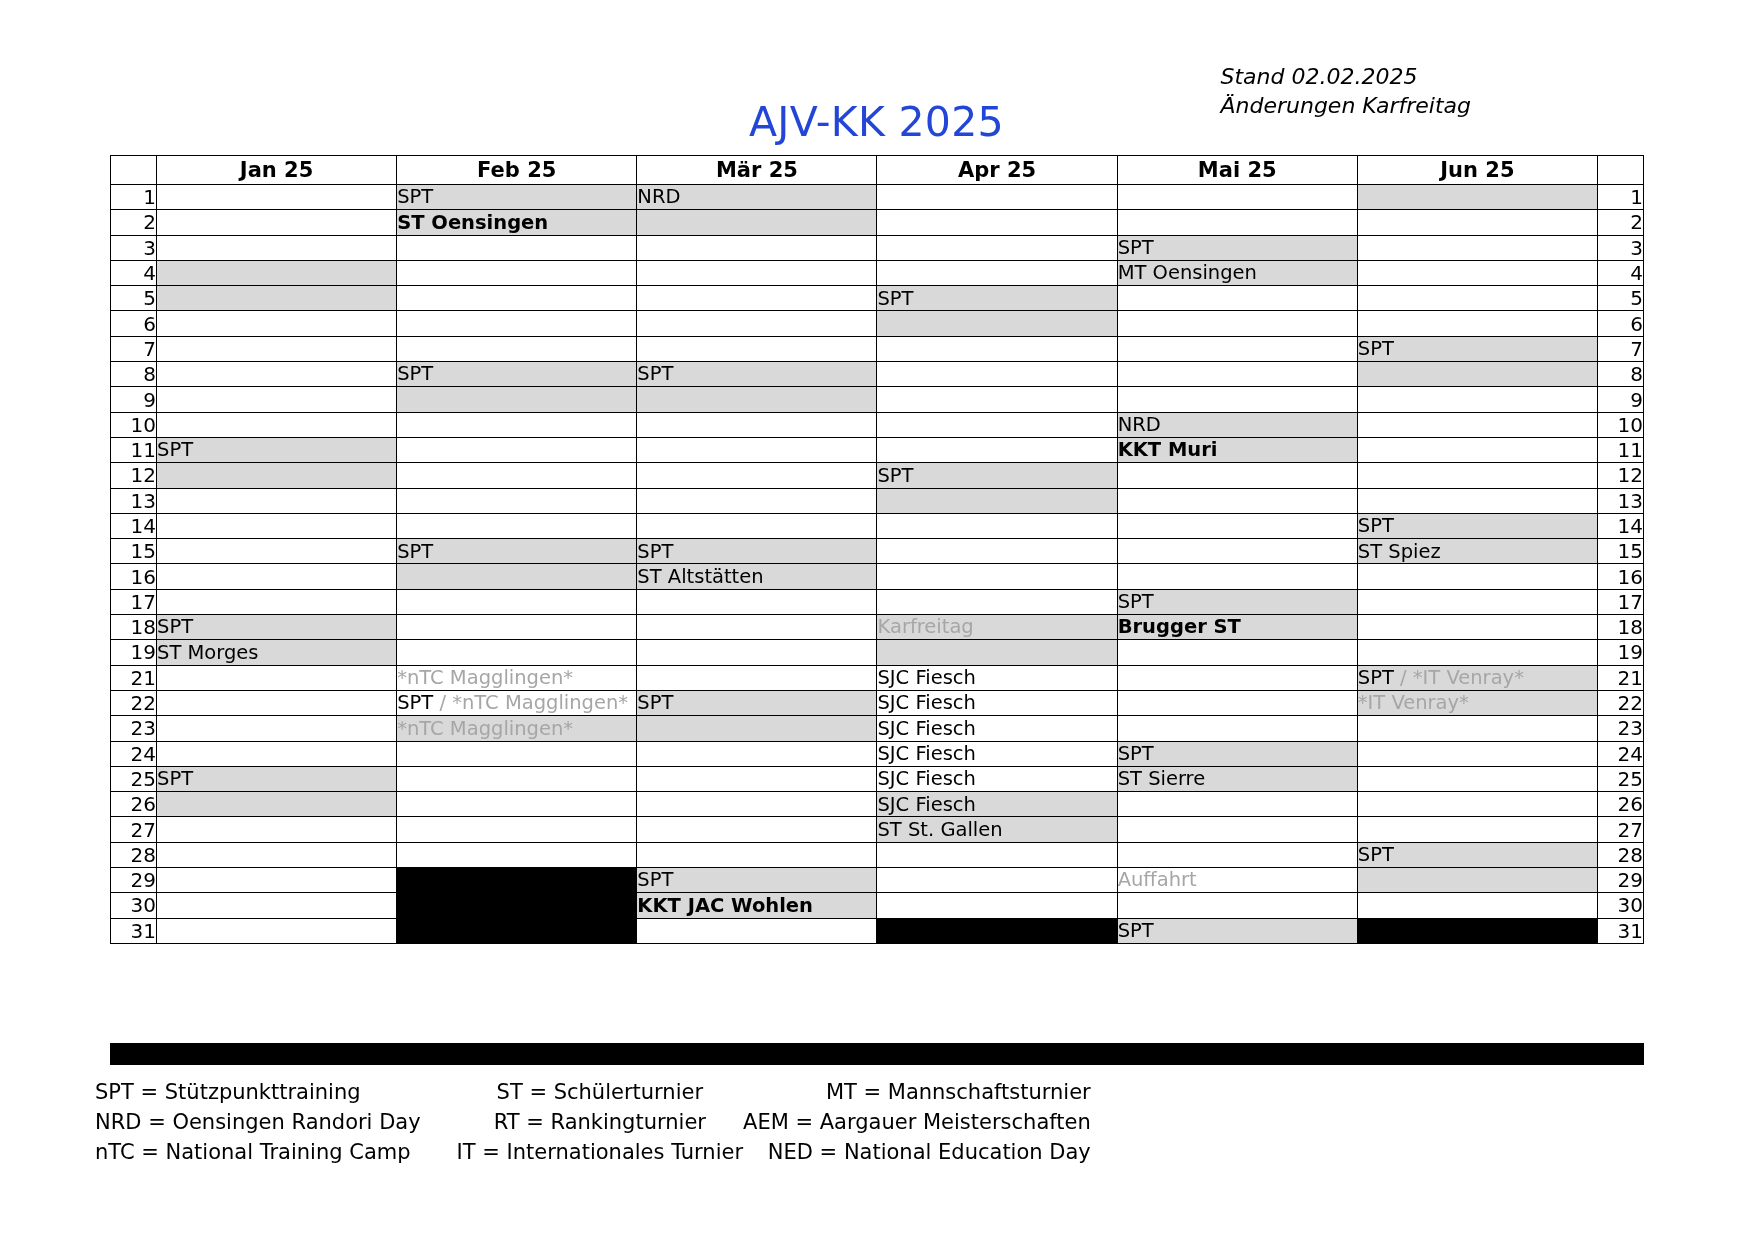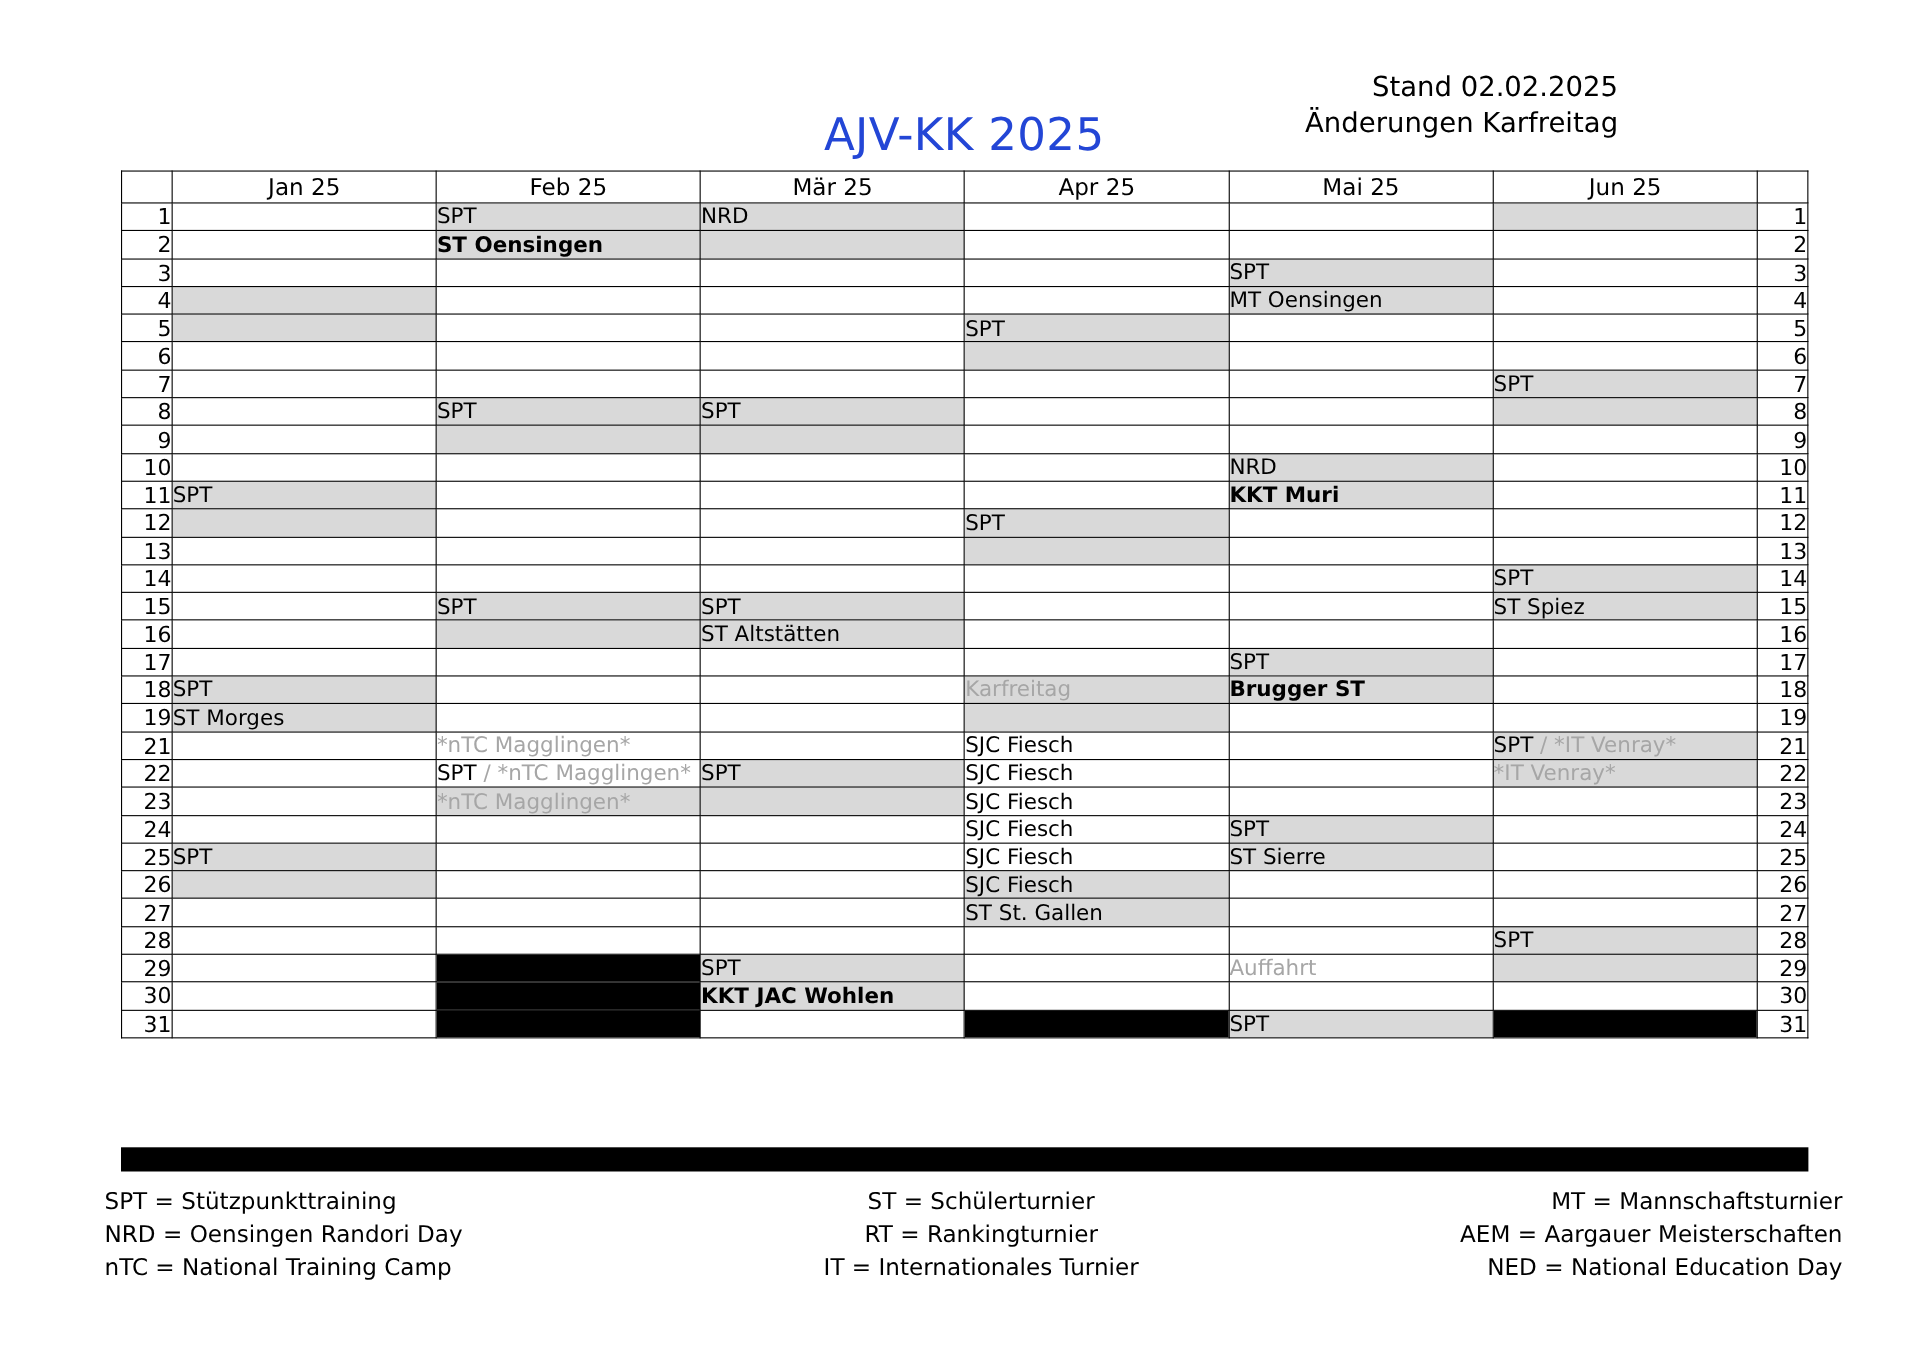--- a/index.html
+++ b/index.html
@@ -31,24 +31,24 @@
     color: #2346d6;
     font-family: "DejaVu Sans", sans-serif;
     letter-spacing: 0.3px;
     line-height: 1;
     margin-top: 44px;
   }
   .stand-block {
     position: absolute;
     right: 282px;
     top: 62px;
-    text-align: right;
-    font-size: 25px;
+    font-size: 22px;
     line-height: 1.32;
     white-space: nowrap;
+    font-style: italic;
   }
 
   
   .cal-wrap {
     position: absolute;
     left: 110px;
     top: 155px;
     width: 1534px;
   }
   table.cal {
@@ -62,21 +62,21 @@
 
   table.cal th, table.cal td {
     border: 1.3px solid #000000;
     height: 24.3px;
     padding: 0;
     overflow: hidden;
     white-space: nowrap;
   }
   table.cal thead th {
     height: 28px;
-    font-weight: normal;
+    font-weight: bold;
     font-size: 21px;
     text-align: center;
     vertical-align: middle;
     margin-left: 15px;
   }
   td.daynum {
     text-align: right;
     padding-right: 5px;
     vertical-align: middle;
     font-size: 20px;
@@ -110,21 +110,20 @@
     background: #000000;
   }
 
   
   .legend {
     position: absolute;
     left: 95px;
     top: 1078px;
     width: 1580px;
     display: flex;
-    justify-content: space-between;
     font-size: 21px;
     line-height: 1.42;
   }
   .legend-col { white-space: nowrap; }
   .legend-col.c1 { text-align: left; }
   .legend-col.c2 { text-align: center; margin-left: 36px; }
   .legend-col.c3 { text-align: right; }
   .legend-line { display: block; }
 </style>
 </head>

